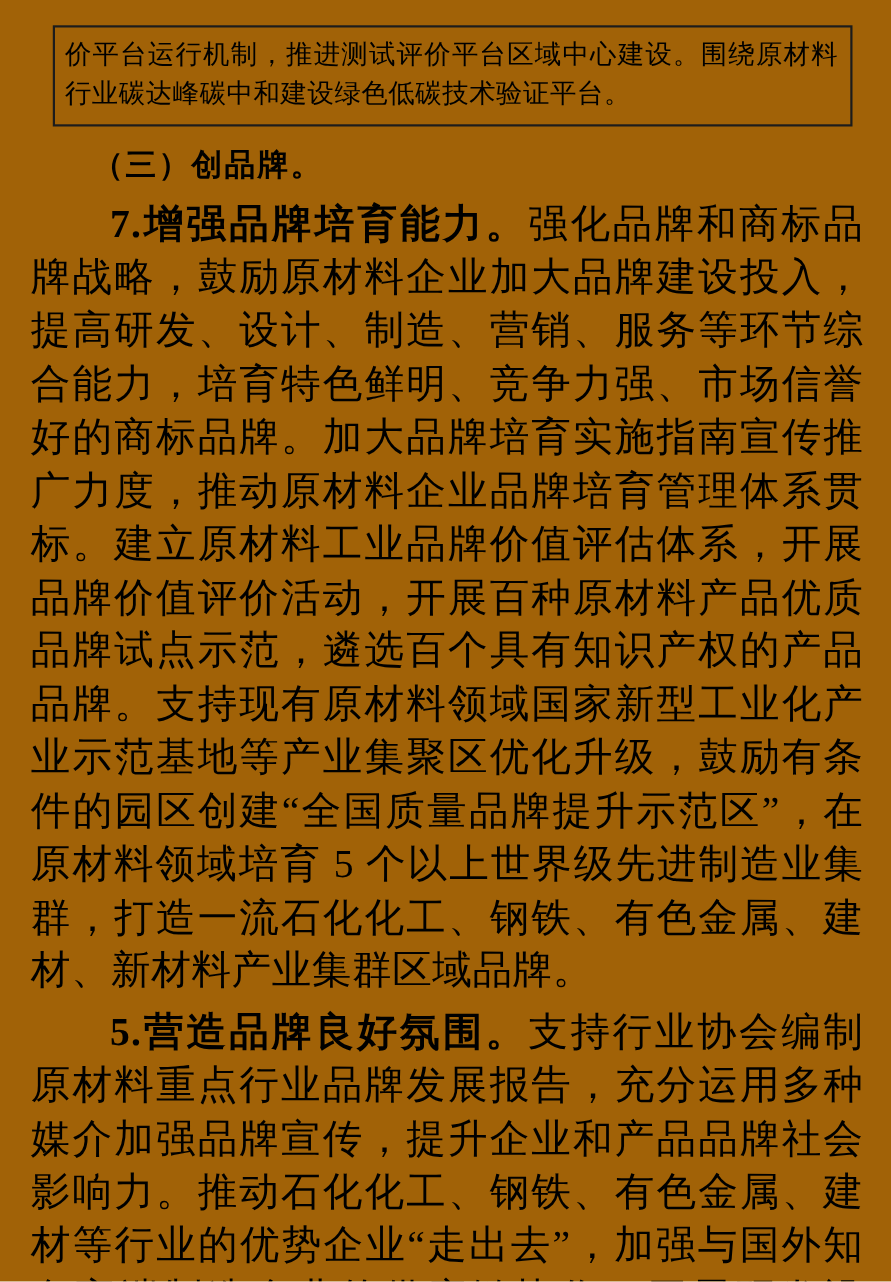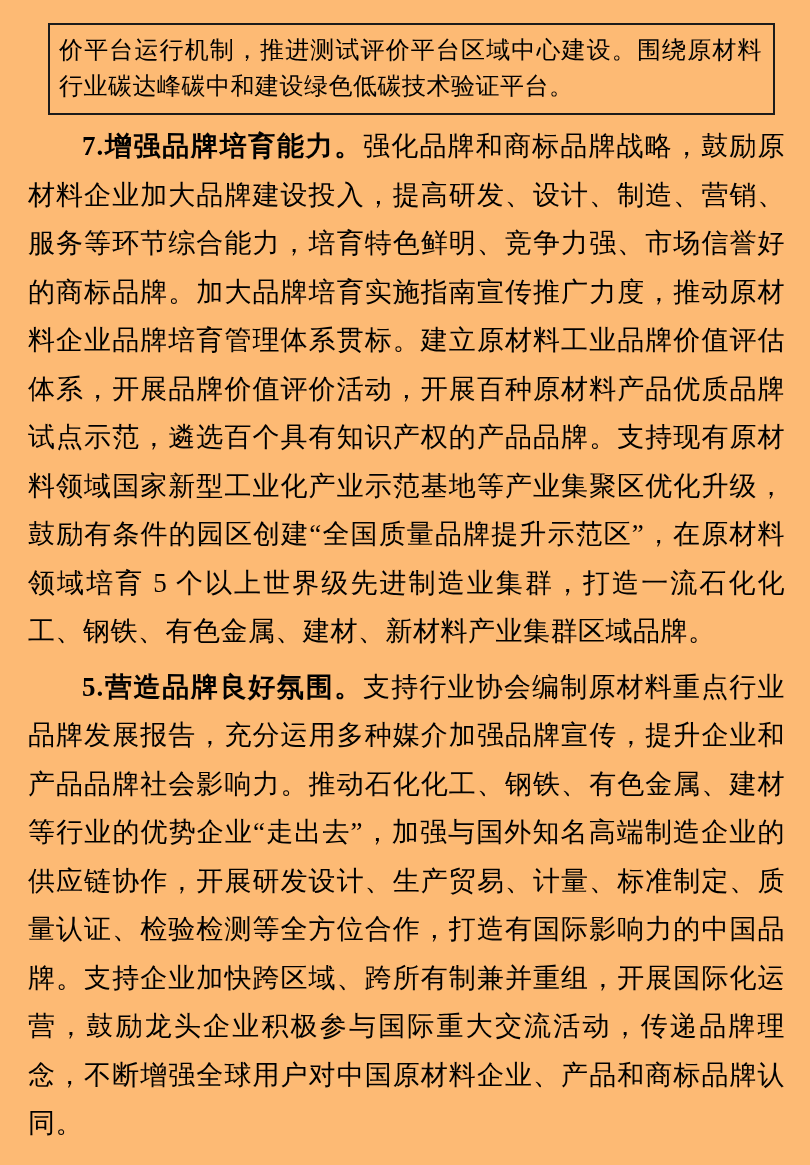--- a/index.html
+++ b/index.html
@@ -4,21 +4,21 @@
 <style>
   html, body {
     margin: 0;
     padding: 0;
     background: #ffffff;
   }
   .page {
     position: relative;
     width: 810px;
     height: 1165px;
-    background: #fdba74;
+    background: #a16207;
     color: #000000;
     font-family: "Liberation Serif", "DejaVu Serif", serif;
     overflow: hidden;
     box-sizing: border-box;
     padding: 23px 25px 0 28px;
   }
   .callout {
     box-sizing: border-box;
     margin-left: 20px;
     width: 727px;
@@ -33,41 +33,42 @@
   .section-heading {
     margin: 15px 0 0 0;
     font-size: 28px;
     font-weight: bold;
     line-height: 42px;
     text-indent: 2em;
     letter-spacing: 2px;
   }
   .para {
     margin: 7px 0 0 0;
-    font-size: 27px;
+    font-size: 36px;
     line-height: 48.5px;
     text-align: justify;
     text-justify: inter-character;
     text-indent: 2em;
     letter-spacing: 0.5px;
   }
   .para .lead {
     font-weight: bold;
     letter-spacing: 1px;
   }
 </style>
 </head>
 <body>
 
 <div class="page">
 
   <div class="callout">
     <span>价平台运行机制，推进测试评价平台区域中心建设。围绕原材料行业碳达峰碳中和建设绿色低碳技术验证平台。</span>
   </div>
 
+  <h2 class="section-heading">（三）创品牌。</h2>
 
   <p class="para">
     <span class="lead">7.增强品牌培育能力。</span><span>强化品牌和商标品牌战略，鼓励原材料企业加大品牌建设投入，提高研发、设计、制造、营销、服务等环节综合能力，培育特色鲜明、竞争力强、市场信誉好的商标品牌。加大品牌培育实施指南宣传推广力度，推动原材料企业品牌培育管理体系贯标。建立原材料工业品牌价值评估体系，开展品牌价值评价活动，开展百种原材料产品优质品牌试点示范，遴选百个具有知识产权的产品品牌。支持现有原材料领域国家新型工业化产业示范基地等产业集聚区优化升级，鼓励有条件的园区创建“全国质量品牌提升示范区”，在原材料领域培育 5 个以上世界级先进制造业集群，打造一流石化化工、钢铁、有色金属、建材、新材料产业集群区域品牌。</span>
   </p>
 
   <p class="para">
     <span class="lead">5.营造品牌良好氛围。</span><span>支持行业协会编制原材料重点行业品牌发展报告，充分运用多种媒介加强品牌宣传，提升企业和产品品牌社会影响力。推动石化化工、钢铁、有色金属、建材等行业的优势企业“走出去”，加强与国外知名高端制造企业的供应链协作，开展研发设计、生产贸易、计量、标准制定、质量认证、检验检测等全方位合作，打造有国际影响力的中国品牌。支持企业加快跨区域、跨所有制兼并重组，开展国际化运营，鼓励龙头企业积极参与国际重大交流活动，传递品牌理念，不断增强全球用户对中国原材料企业、产品和商标品牌认同。</span>
   </p>
 
 </div>

